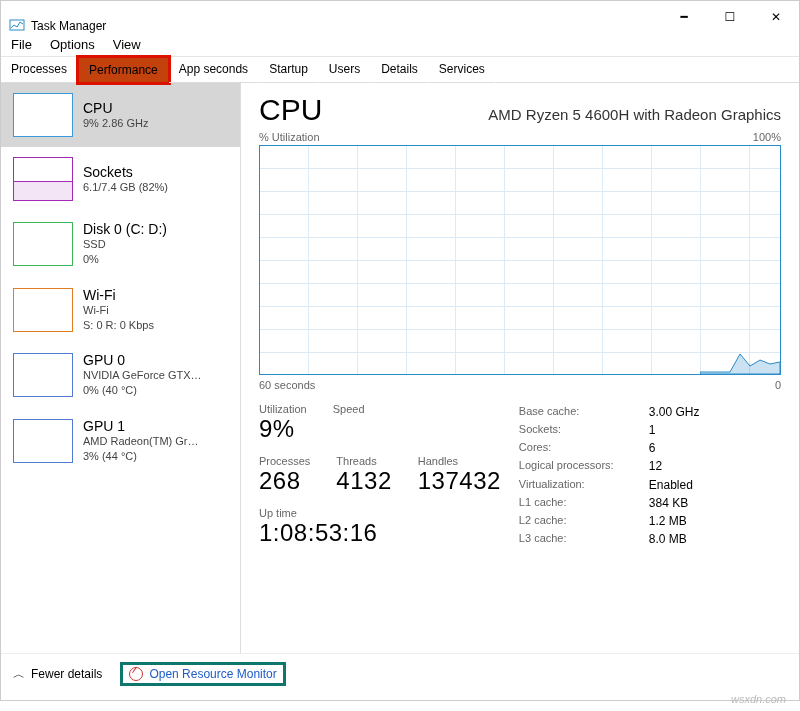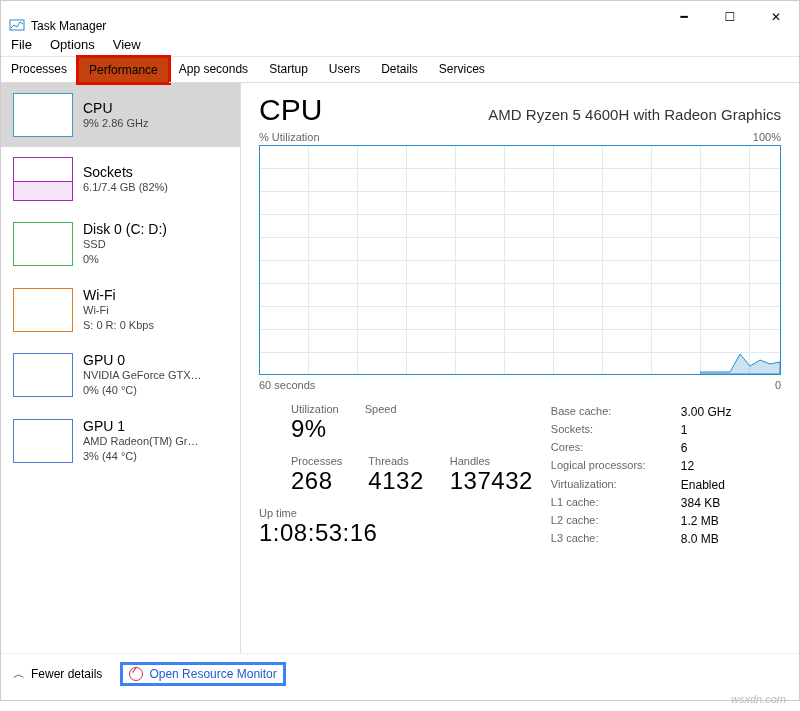--- a/index.html
+++ b/index.html
@@ -62,36 +62,36 @@
     background:
       repeating-linear-gradient(to bottom, transparent 0, transparent 22px, #dbeaf4 22px, #dbeaf4 23px),
       repeating-linear-gradient(to right, transparent 0, transparent 48px, #dbeaf4 48px, #dbeaf4 49px);
   }
   .chart .spark {
     position:absolute; right:0; bottom:0; width:80px; height:40px;
   }
   .axis-bot { display:flex; justify-content:space-between; font-size:11px; color:#666; margin-top:4px;}
   .stats { display:flex; gap: 18px; margin-top: 12px; }
   .statcol { display:flex; flex-direction:column; gap:4px; }
-  .statgroup { display:flex; gap: 26px; margin-left: 32px; }
+  .statgroup { display:flex; gap: 26px; }
   .lab { font-size:11px; color:#666; }
   .val-big { font-size:24px; letter-spacing:0.5px; }
   .kv { display:grid; grid-template-columns: 130px 80px; row-gap:3px; margin-top:2px;}
   .kv .k { font-size:11px; color:#666; }
   .kv .v { font-size:12px; }
   .footer {
     display:flex; align-items:center; gap:18px;
     padding: 8px 12px 14px 12px; border-top:1px solid #eee;
     font-size:12px;
   }
   .fewer { display:flex; align-items:center; gap:6px; }
   .link { color:#1c5cc9; display:flex; align-items:center; gap:6px; }
   .link .rmicon { width:14px; height:14px; border:1px solid #c33; border-radius:50%; position:relative;}
   .link .rmicon::after{content:"";position:absolute;left:50%;top:-1px;width:1px;height:7px;background:#c33;transform:rotate(35deg);transform-origin:top;}
-  .red-box-footer { border:3px solid #3b82f6; padding: 2px 6px; }
+  .red-box-footer { border:3px solid #0f766e; padding: 2px 6px; }
   .watermark { position:absolute; bottom:6px; right:14px; color:#bbb; font-size:11px;font-style:italic;}
 </style>
 </head>
 <body>
 
 <div class="window">
   <div class="titlebar">
     <svg class="icon" viewBox="0 0 16 16">
         <rect x="1" y="3" width="14" height="10" fill="none" stroke="#2a8bc9"></rect>
         <polyline points="2,11 5,8 8,10 11,5 14,7" fill="none" stroke="#2a8bc9"></polyline>

